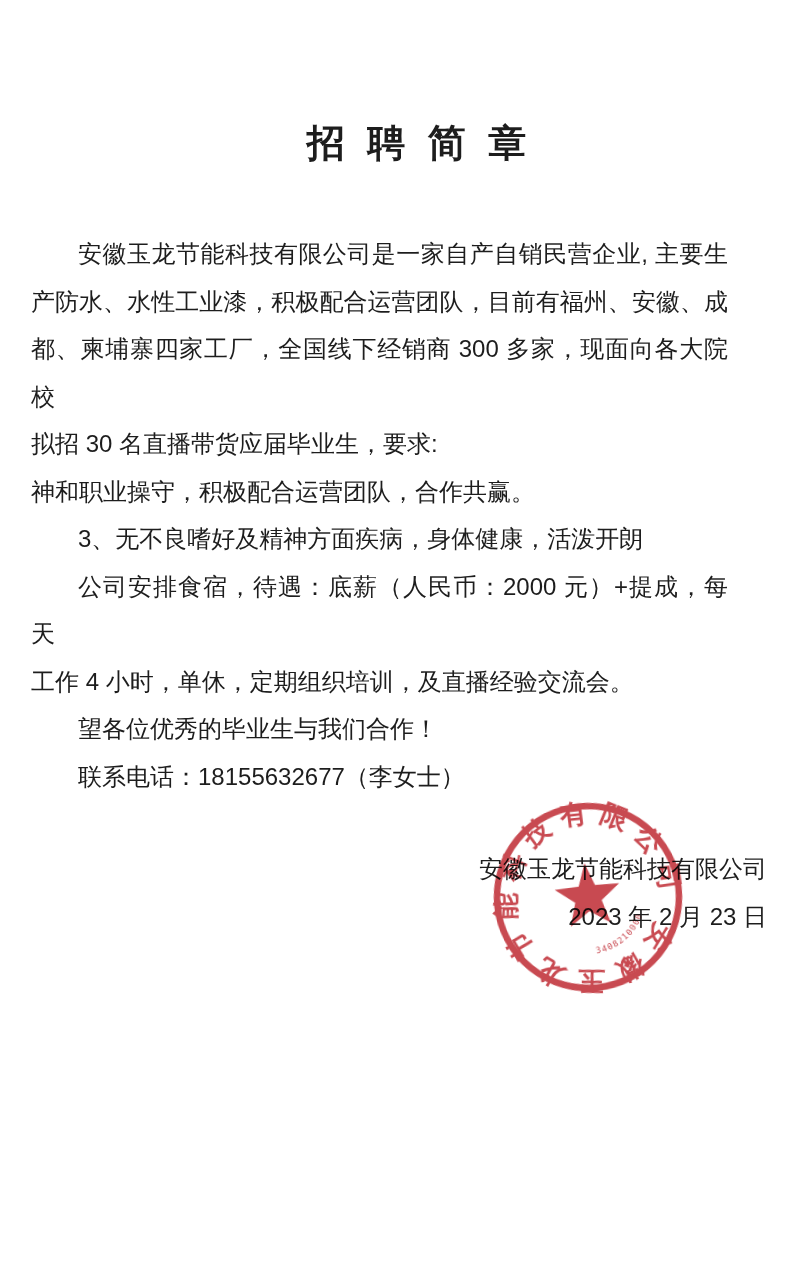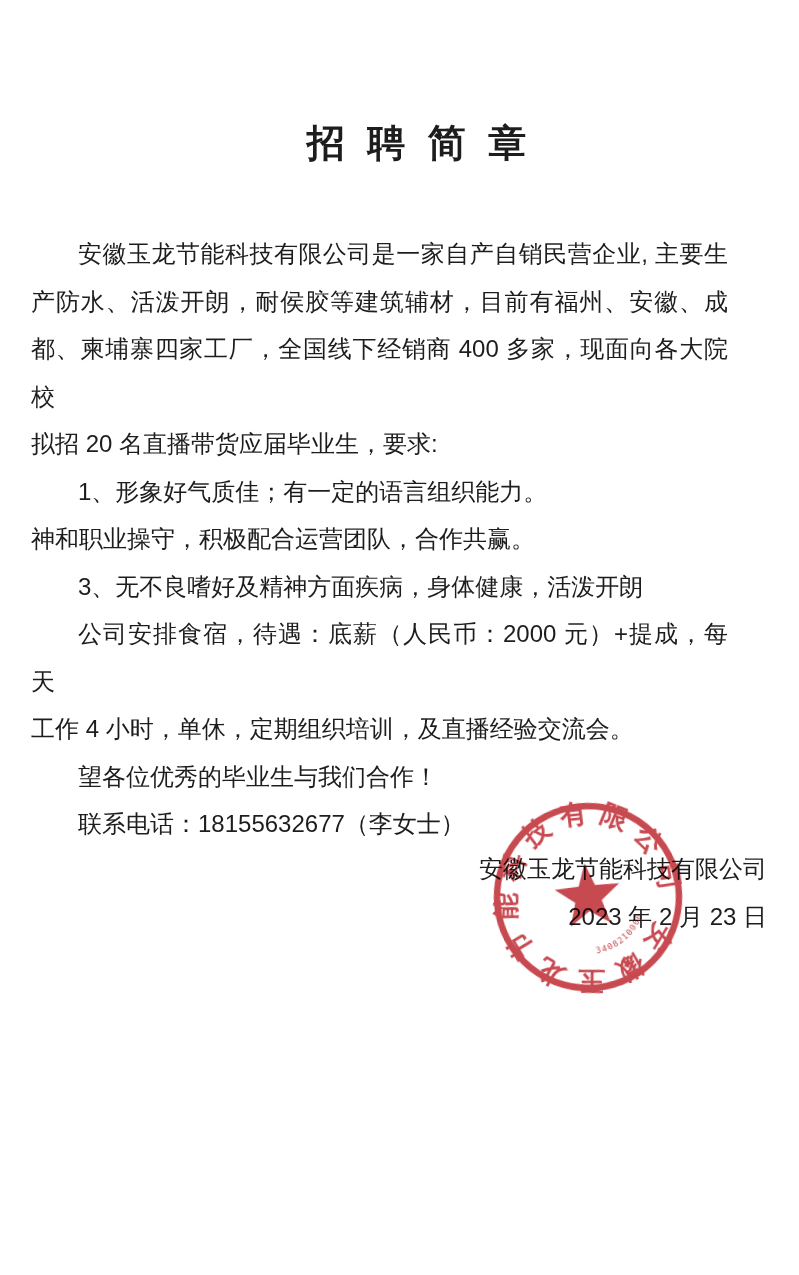--- a/index.html
+++ b/index.html
@@ -62,24 +62,23 @@
 </style>
 </head>
 <body>
 
 <div class="sheet">
 
   <h1 class="title">招 聘 简 章</h1>
 
   <div class="doc-body">
     <div class="line indent">安徽玉龙节能科技有限公司是一家自产自销民营企业, 主要生</div>
-    <div class="line">产防水、活泼开朗，耐侯胶等建筑辅材，目前有福州、安徽、成</div>
-    <div class="line">都、柬埔寨四家工厂，全国线下经销商 400 多家，现面向各大院校</div>
-    <div class="line end">拟招 20 名直播带货应届毕业生，要求:</div>
-    <div class="line indent end">1、形象好气质佳；有一定的语言组织能力。</div>
+    <div class="line">产防水、水性工业漆，积极配合运营团队，目前有福州、安徽、成</div>
+    <div class="line">都、柬埔寨四家工厂，全国线下经销商 300 多家，现面向各大院校</div>
+    <div class="line end">拟招 30 名直播带货应届毕业生，要求:</div>
     <div class="line end">神和职业操守，积极配合运营团队，合作共赢。</div>
     <div class="line indent end">3、无不良嗜好及精神方面疾病，身体健康，活泼开朗</div>
     <div class="line indent">公司安排食宿，待遇：底薪（人民币：2000 元）+提成，每天</div>
     <div class="line end">工作 4 小时，单休，定期组织培训，及直播经验交流会。</div>
     <div class="line indent end">望各位优秀的毕业生与我们合作！</div>
     <div class="line indent end">联系电话：18155632677（李女士）</div>
   </div>
 
   <div class="signature">
     <div>安徽玉龙节能科技有限公司</div>

